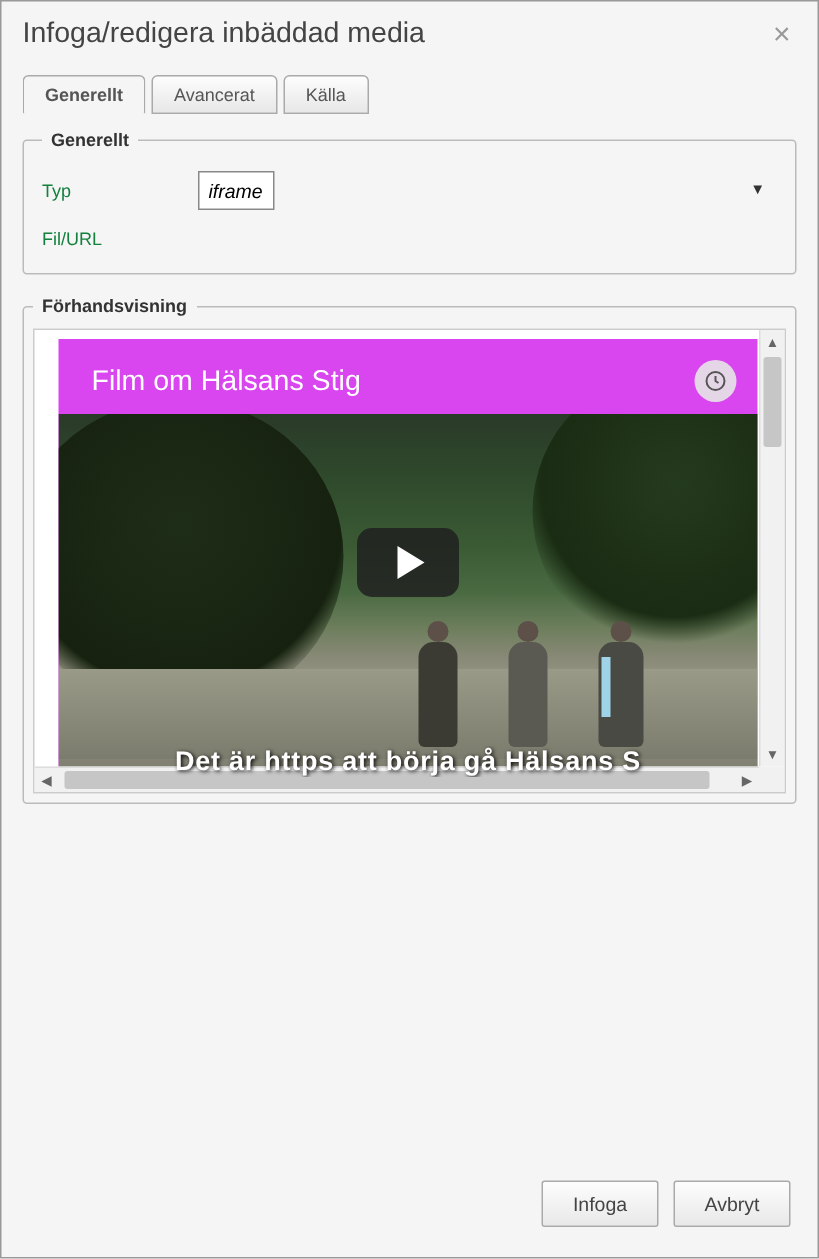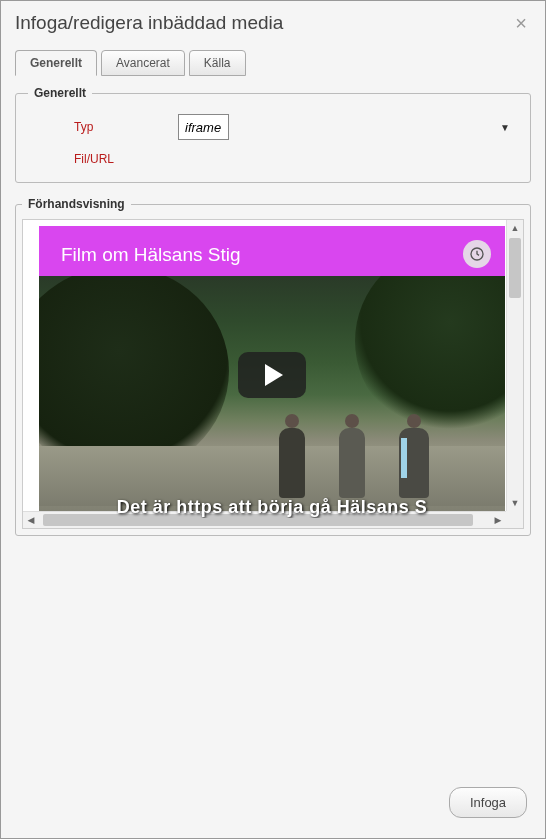--- a/index.html
+++ b/index.html
@@ -78,23 +78,22 @@
   color: #333;
 }
 .form-row {
   display: flex;
   align-items: center;
   margin-bottom: 12px;
 }
 .form-row:last-child { margin-bottom: 0; }
 .form-label {
   width: 104px;
-  color: #b91c1c;
+  color: #15803d;
   font-size: 12px;
-  margin-left: 46px;
 }
 .sel {
   flex: 1;
   height: 26px;
   border: 1px solid #888;
   background: #fff;
   font-size: 13px;
   padding: 2px 6px;
   appearance: none;
   -webkit-appearance: none;
@@ -391,21 +390,21 @@
   padding: 12px 18px 20px 18px;
   display: flex;
   justify-content: flex-end;
   gap: 10px;
 }
 .btn {
   min-width: 78px;
   padding: 7px 16px;
   background: linear-gradient(#fdfdfd, #e8e8e8);
   border: 1px solid #aaa;
-  border-radius: 12px;
+  border-radius: 2px;
   font-size: 13px;
   color: #444;
   cursor: pointer;
 }
 </style>
 </head>
 <body>
 
 <div class="dialog">
 
@@ -487,15 +486,16 @@
         <div class="corner"></div>
 
       </div>
 
     </fieldset>
 
   </div>
 
   <div class="dialog-footer">
     <button class="btn">Infoga</button>
+    <button class="btn">Avbryt</button>
   </div>
 
 </div>
 
 </body></html>

